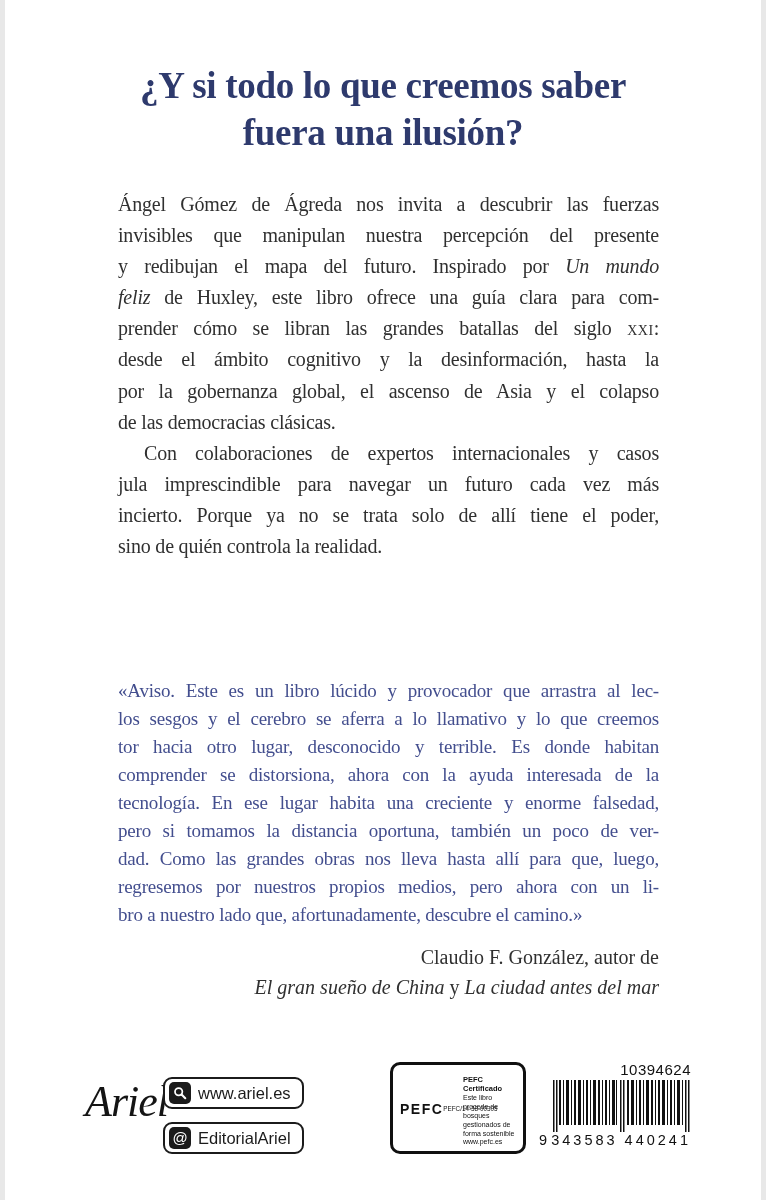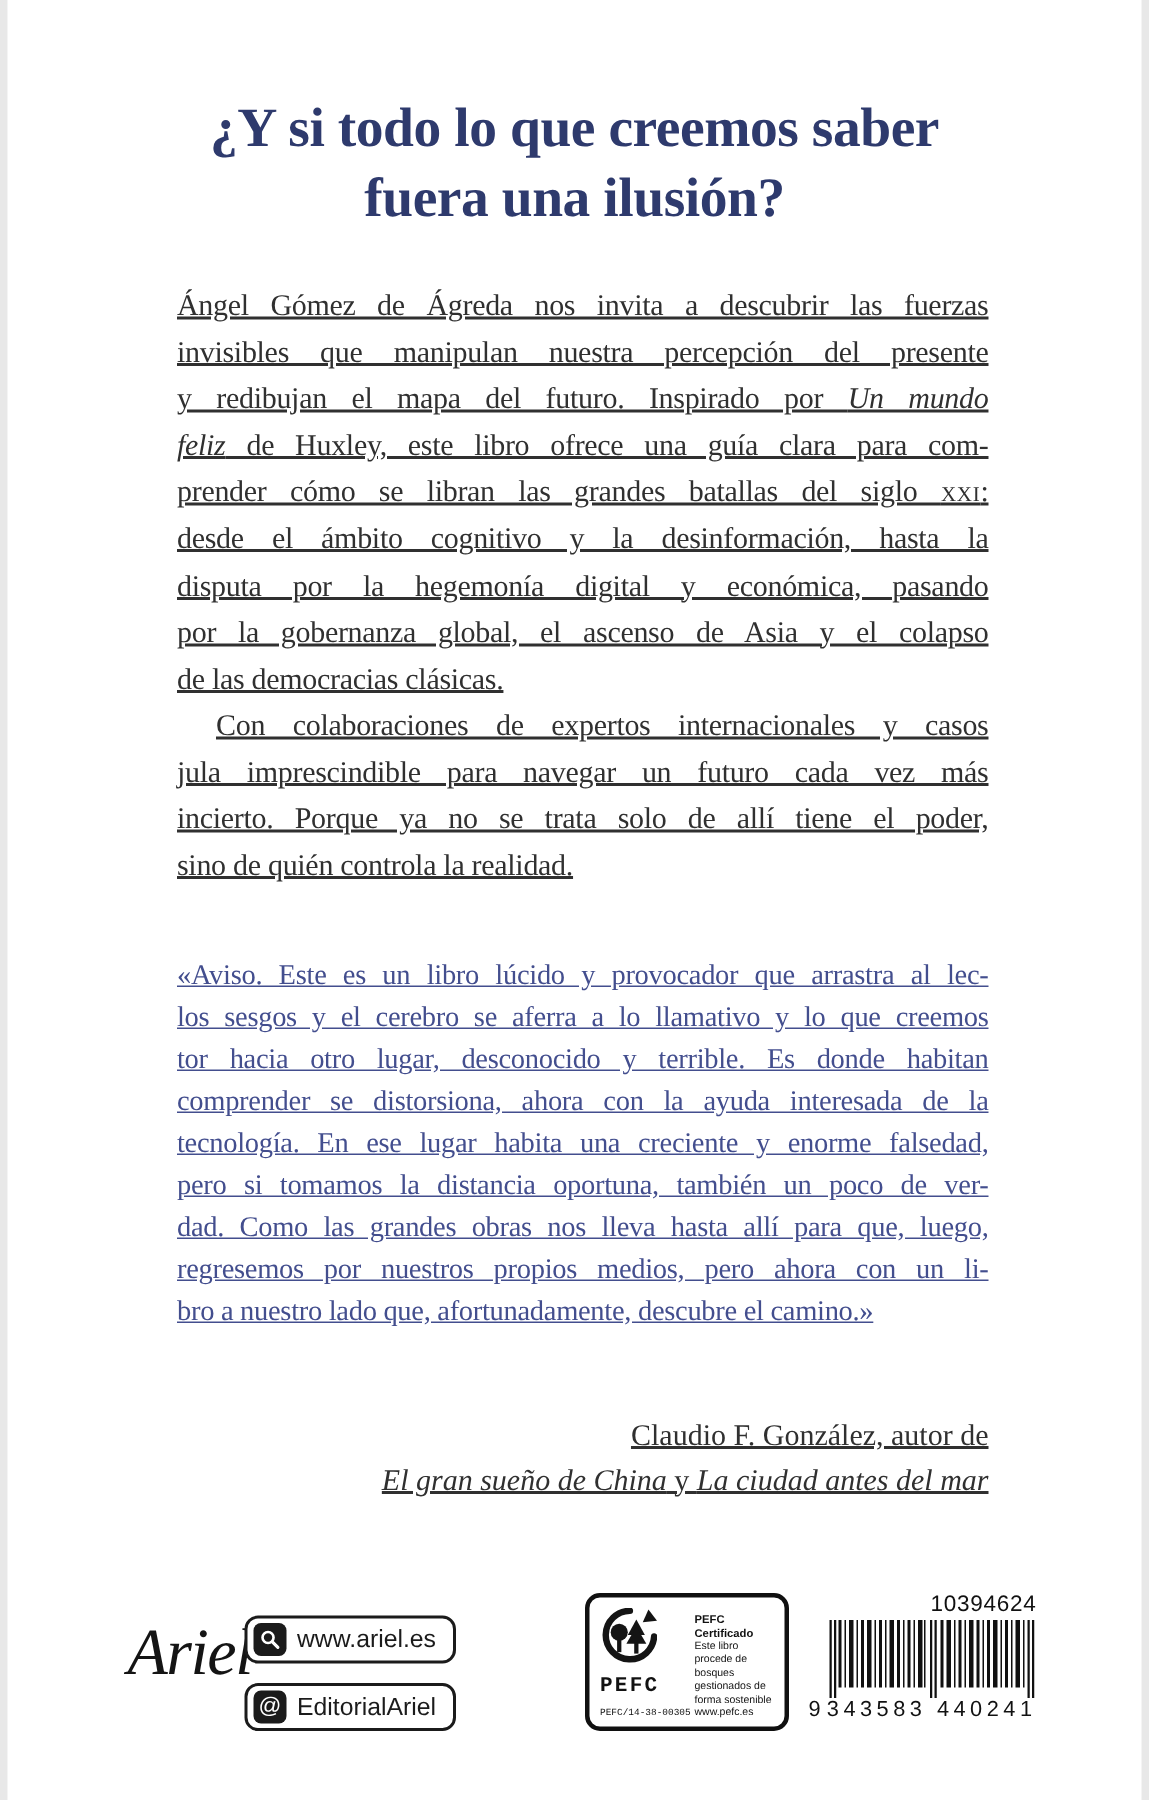--- a/index.html
+++ b/index.html
@@ -7,44 +7,44 @@
         font-family:"Liberation Serif", serif;overflow:hidden;}
 
   
   .title{position:absolute;top:62px;left:0;right:0;margin:0;text-align:center;
          font-size:37px;line-height:47px;font-weight:700;color:#2e3a6d;
          letter-spacing:-0.3px;}
 
   
   .text-col{position:absolute;left:113px;width:541px;}
   #synopsis{top:189px;font-size:20px;line-height:31.1px;color:#303030;letter-spacing:-0.2px;}
-  #quote{top:637px;font-size:19px;line-height:28px;color:#434e8e;letter-spacing:-0.2px;}
+  #quote{top:677px;font-size:19px;line-height:28px;color:#434e8e;letter-spacing:-0.2px;}
   #attribution{top:916px;font-size:20px;line-height:29.5px;color:#303030;text-align:right;margin-top:27px;}
-  .tline{min-height:1em;text-decoration:underline;}
+  .tline{min-height:1em;}
   .tline.just{text-align:justify;text-align-last:justify;text-justify:inter-word;}
   .para.indent-first .tline:first-child{text-indent:26px;}
   .it{font-style:italic;}
   .sc{font-variant:small-caps;letter-spacing:0.5px;}
 
   
   .ariel-logo{position:absolute;left:80px;top:1078px;font-style:italic;font-size:44px;
               line-height:48px;color:#141414;letter-spacing:-1px;}
   .social{position:absolute;left:158px;top:1077px;display:flex;flex-direction:column;gap:13px;
           font-family:"Liberation Sans", sans-serif;}
   .pill{display:flex;align-items:center;gap:7px;border:2.5px solid #1b1b1b;border-radius:9px;
         padding:3px 11px 3px 4px;background:#fff;}
   .pill-icon{width:22px;height:22px;min-width:22px;background:#1b1b1b;border-radius:5px;
              color:#fff;display:flex;align-items:center;justify-content:center;
              font-size:15px;line-height:22px;}
   .pill-label{font-size:16.5px;color:#1b1b1b;white-space:nowrap;}
 
   .pefc-box{position:absolute;left:385px;top:1062px;width:136px;height:92px;box-sizing:border-box;
             border:3px solid #101010;border-radius:10px;background:#fff;display:flex;gap:7px;
             padding:7px 7px 6px 7px;font-family:"Liberation Sans", sans-serif;color:#111;}
-  .pefc-left{width:56px;display:flex;flex-direction:column;align-items:flex-start;justify-content:space-between;font-family:Liberation Mono, monospace;}
+  .pefc-left{width:56px;display:flex;flex-direction:row;align-items:center;justify-content:space-between;}
   .pefc-word{font-weight:700;font-size:14px;letter-spacing:1.5px;line-height:14px;}
   .pefc-license{font-size:6.3px;white-space:nowrap;}
   .pefc-right{flex:1;display:flex;flex-direction:column;justify-content:flex-end;padding-top:2px;}
   .pefc-title{font-weight:700;font-size:7.5px;}
   .pefc-desc{font-size:7px;line-height:9px;}
   .pefc-url{font-size:7px;}
 
   .barcode-block{position:absolute;left:534px;top:1061px;width:152px;
                  font-family:"Liberation Sans", sans-serif;color:#111;}
   .bc-number{text-align:right;font-size:15px;line-height:17px;letter-spacing:0.5px;}
@@ -65,21 +65,20 @@
   </h1>
 
   <div id="synopsis" class="text-col">
       <div class="para">
         <div class="tline just"><span>Ángel Gómez de Ágreda nos invita a descubrir las fuerzas</span></div>
         <div class="tline just"><span>invisibles que manipulan nuestra percepción del presente</span></div>
         <div class="tline just"><span>y redibujan el mapa del futuro. Inspirado por </span><span class="it">Un mundo</span></div>
         <div class="tline just"><span class="it">feliz</span><span> de Huxley, este libro ofrece una guía clara para com-</span></div>
         <div class="tline just"><span>prender cómo se libran las grandes batallas del siglo </span><span class="sc">xxi</span><span>:</span></div>
         <div class="tline just"><span>desde el ámbito cognitivo y la desinformación, hasta la</span></div>
-        <div class="tline just"><span>disputa por la hegemonía digital y económica, pasando</span></div>
         <div class="tline just"><span>por la gobernanza global, el ascenso de Asia y el colapso</span></div>
         <div class="tline"><span>de las democracias clásicas.</span></div>
       </div>
       <div class="para indent-first">
         <div class="tline just"><span>Con colaboraciones de expertos internacionales y casos</span></div>
         <div class="tline just"><span>jula imprescindible para navegar un futuro cada vez más</span></div>
         <div class="tline just"><span>incierto. Porque ya no se trata solo de allí tiene el poder,</span></div>
         <div class="tline"><span>sino de quién controla la realidad.</span></div>
       </div>
     </div>

